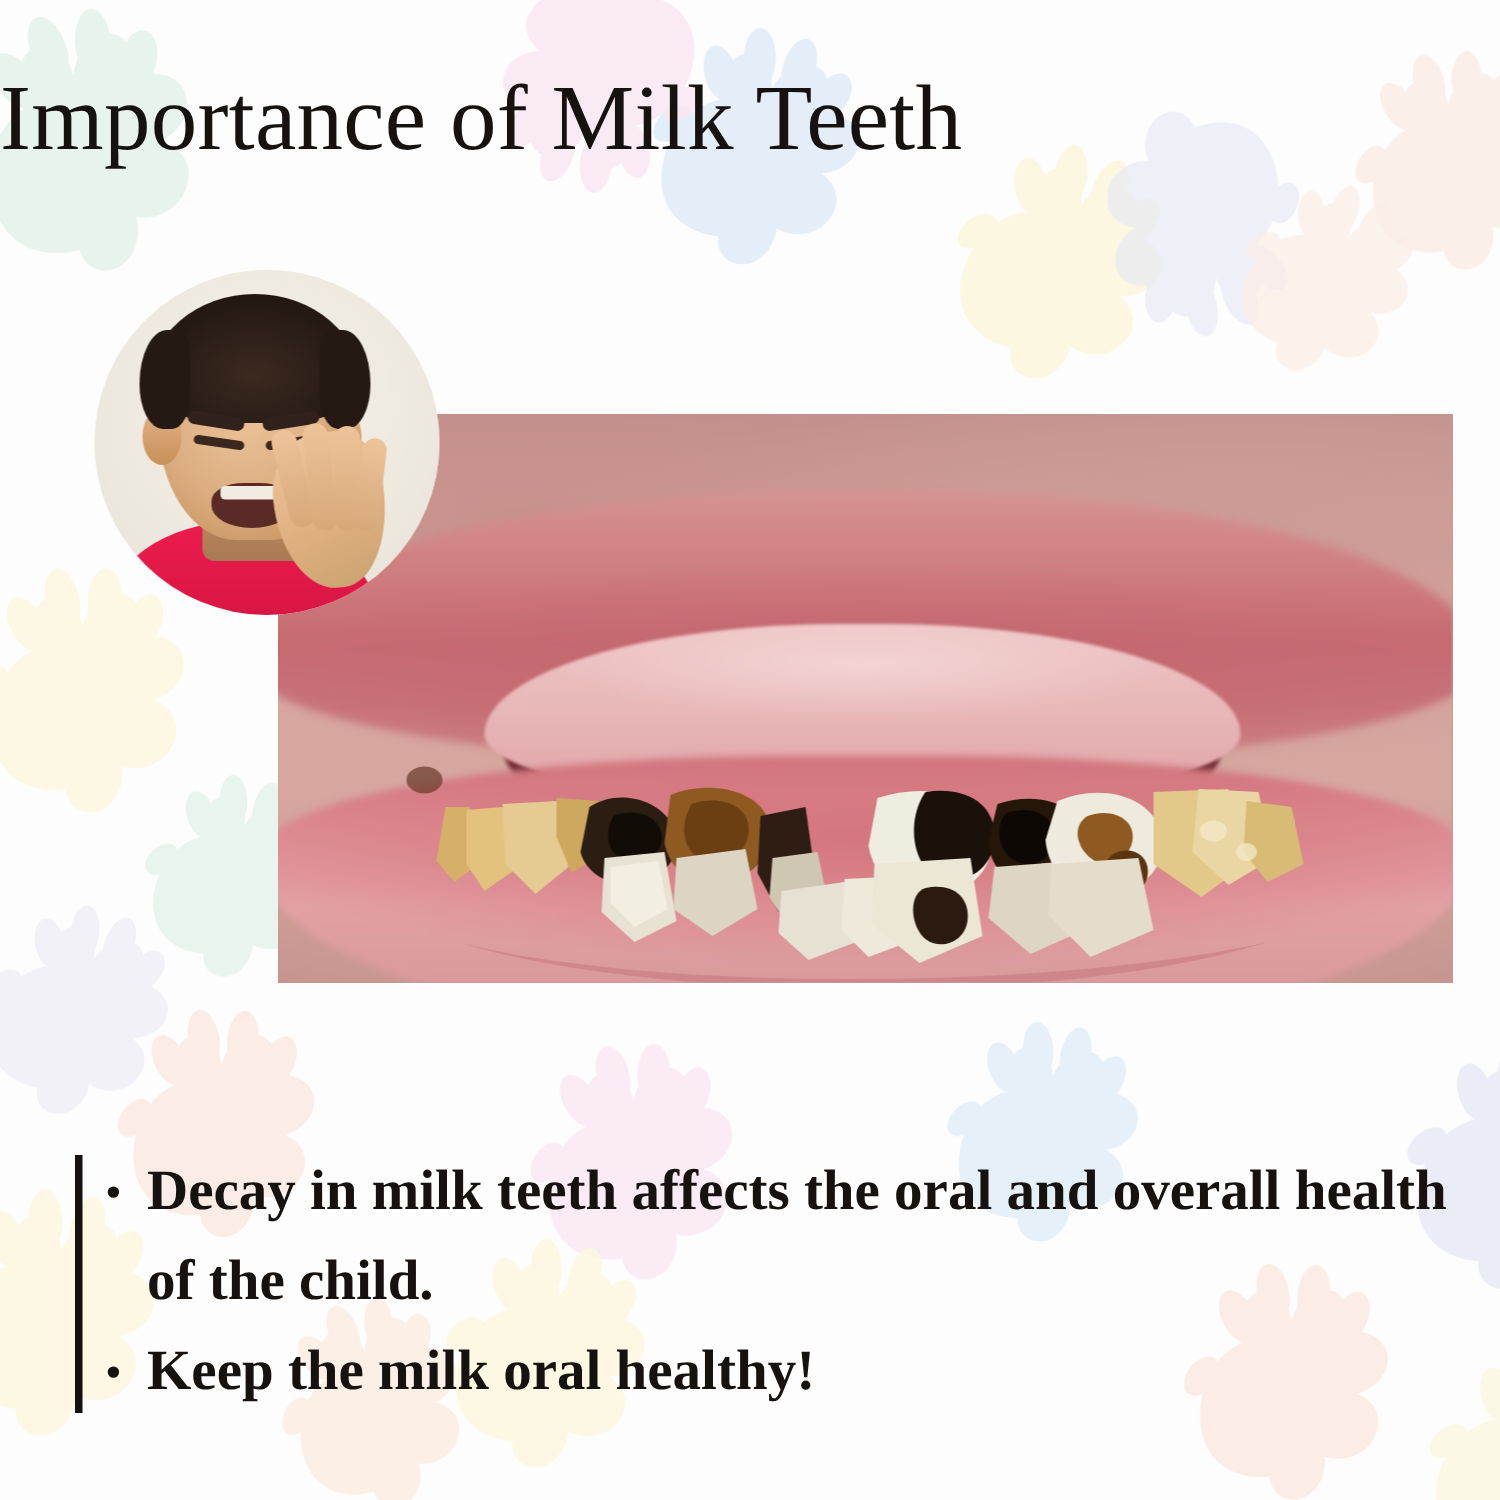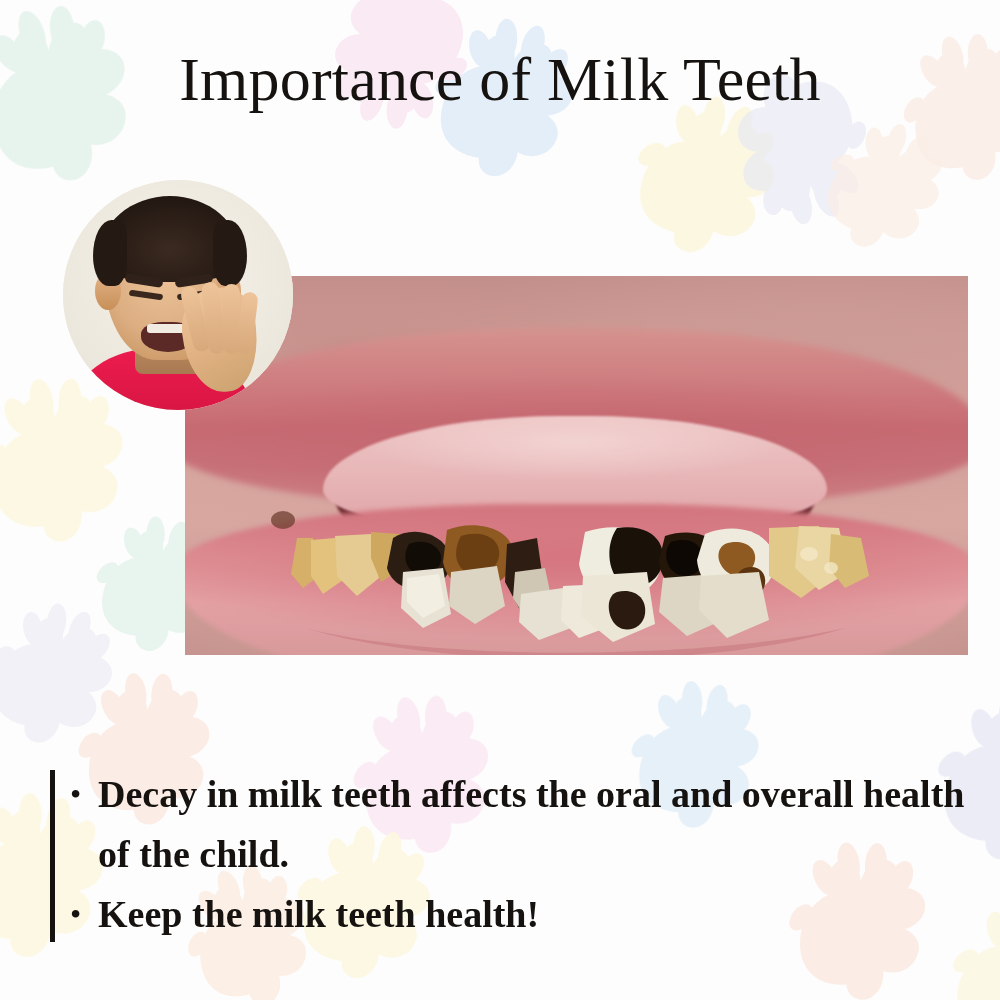--- a/index.html
+++ b/index.html
@@ -15,21 +15,20 @@
     background:#fefdfd;
     overflow:hidden;
   }
 
   
   .bg-layer{position:absolute;left:0;top:0;width:1000px;height:1000px;pointer-events:none;}
 
   
   #title{
     position:absolute;left:0;top:44px;width:1000px;
-    text-align:center;
     font-family:"Liberation Serif", serif;
     font-size:62px;
     line-height:70px;
     color:#15120f;
     letter-spacing:.2px;
     white-space:nowrap;
   }
 
   
   #mouth-photo{
@@ -307,17 +306,17 @@
   </div>
 
   <div id="bullets-bar"></div>
   <div id="bullets">
     <div class="bullet">
       <span class="dot">•</span>
       <span class="btext">Decay in milk teeth affects the oral and overall health of the child.</span>
     </div>
     <div class="bullet">
       <span class="dot">•</span>
-      <span class="btext">Keep the milk teeth health!</span>
+      <span class="btext">Keep the milk oral healthy!</span>
     </div>
   </div>
 
 </div>
 
 </body></html>

